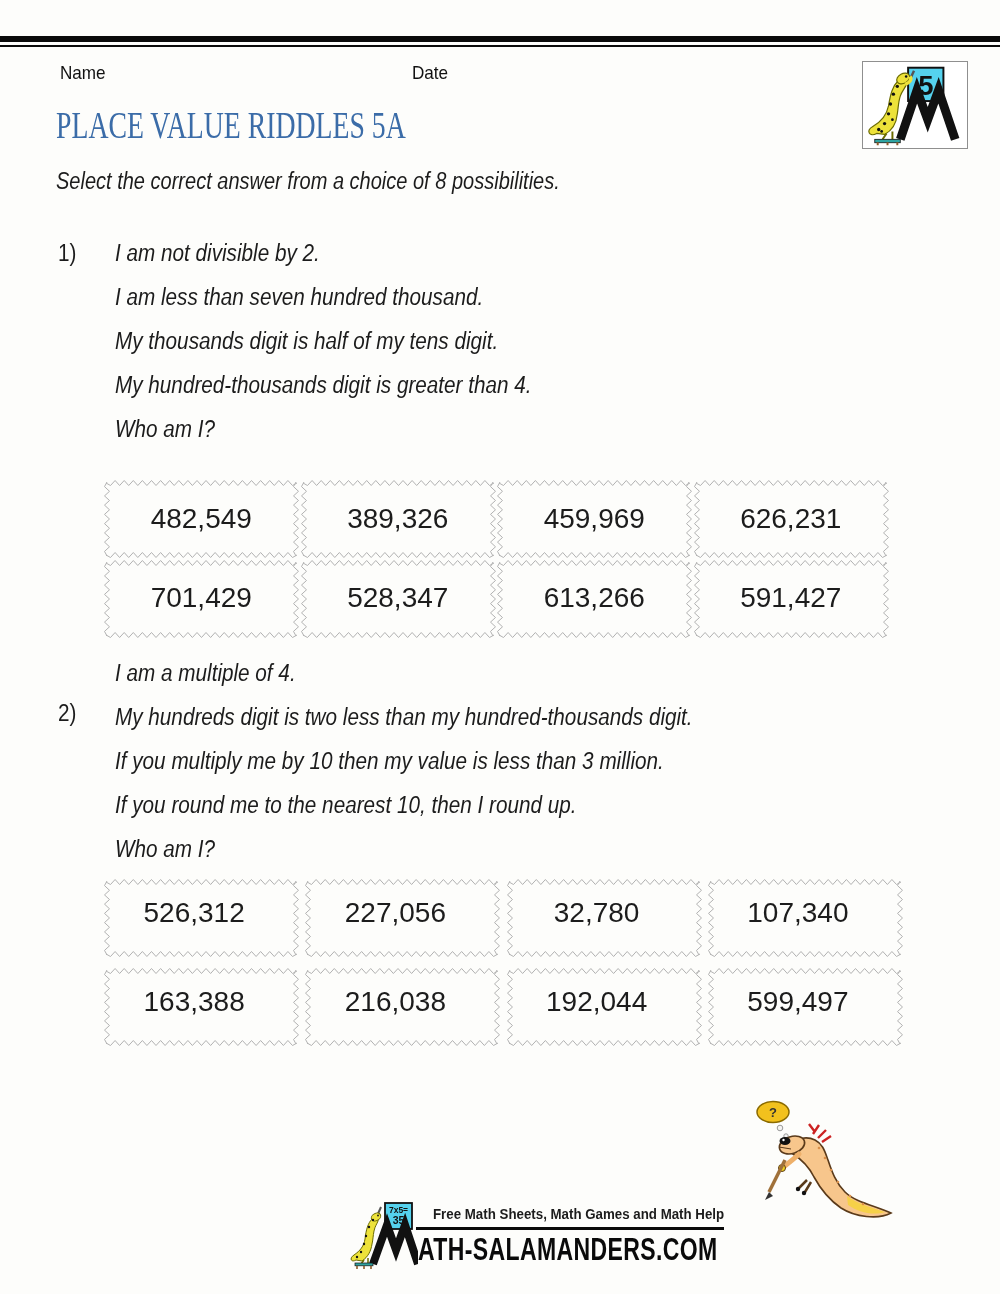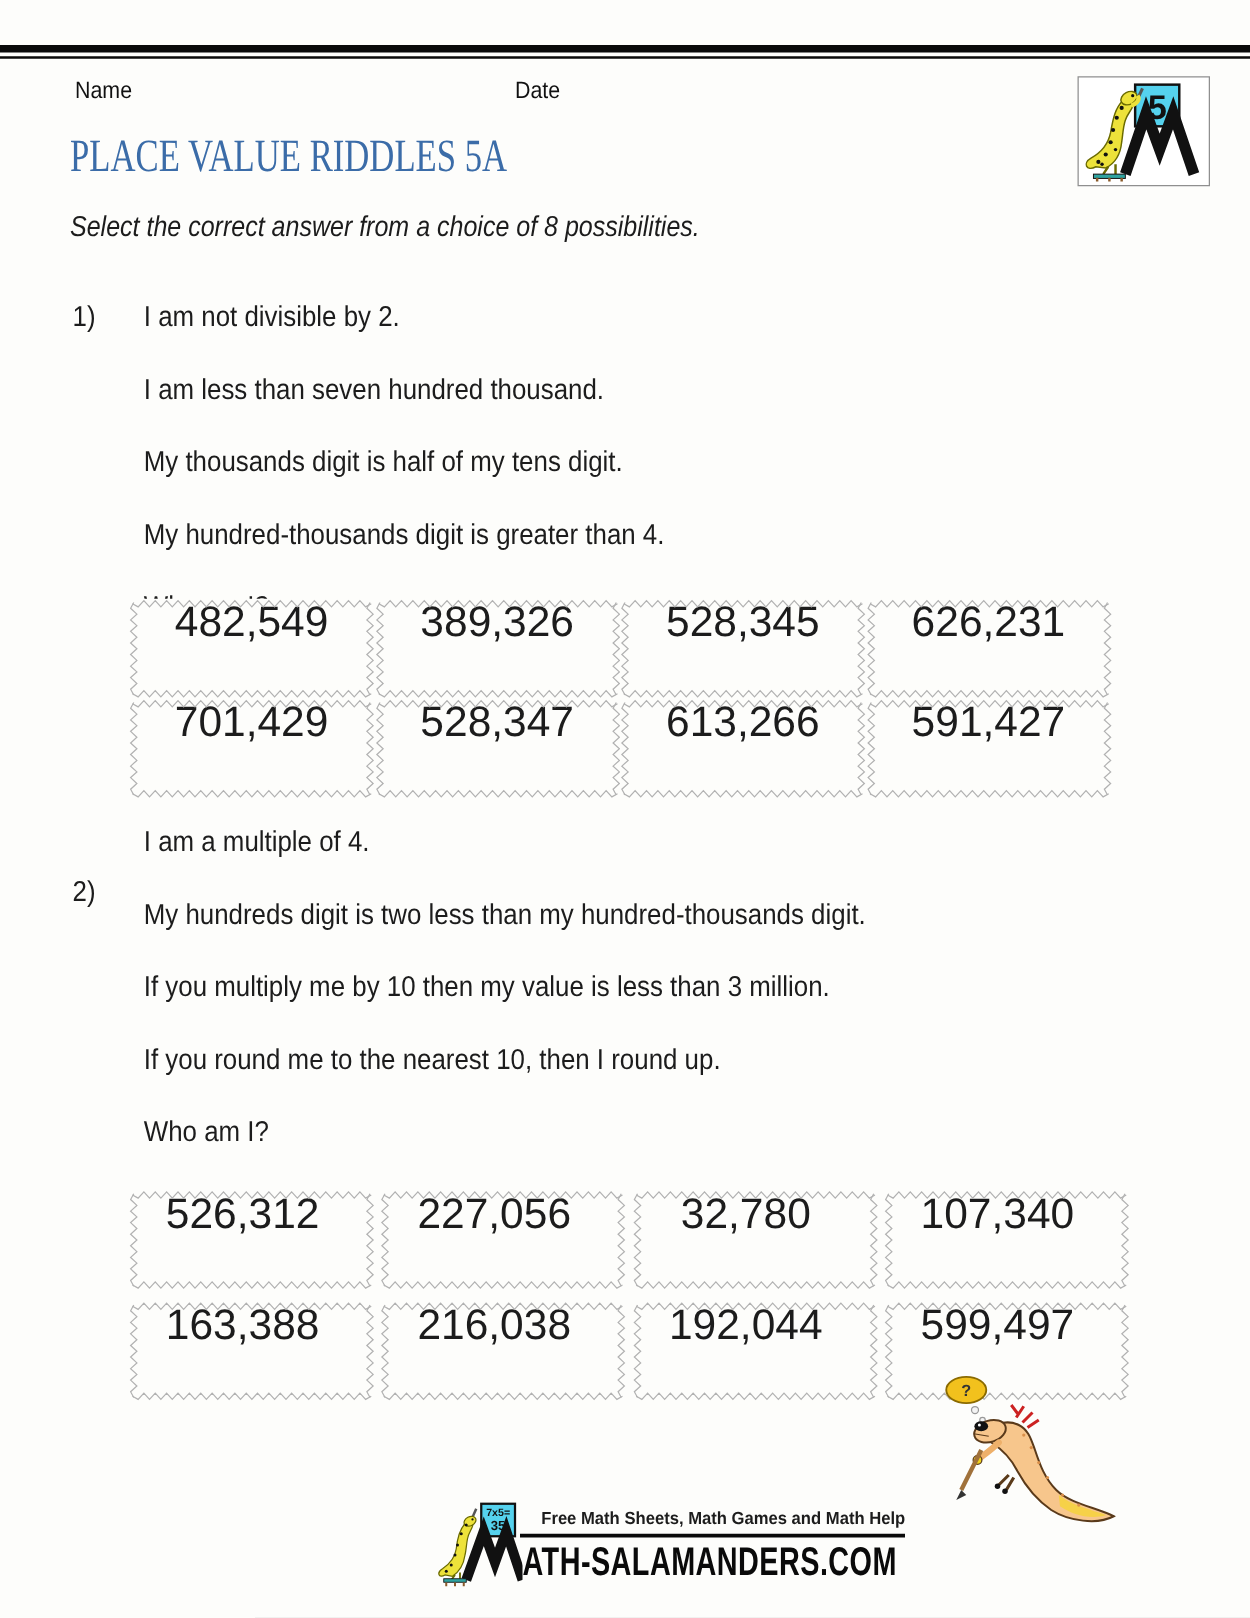--- a/index.html
+++ b/index.html
@@ -13,29 +13,29 @@
   .lbl-name{left:60px;}
   .lbl-date{left:412px;}
   .logo-box{position:absolute;left:862px;top:61px;width:104px;height:86px;
             border:1px solid #8f8f8f;background:#fff;}
   .page-title{position:absolute;left:56px;top:104px;font-family:"Liberation Serif",serif;
               font-size:37px;color:#3b6ca8;white-space:nowrap;
               transform:scaleX(.75);transform-origin:left top;}
   .instruction{position:absolute;left:56px;top:168px;font-size:23px;font-style:italic;
                white-space:nowrap;transform:scaleX(.87);transform-origin:left top;}
   .q-num{position:absolute;left:58px;font-size:23px;transform:scaleX(.9);transform-origin:left top;}
-  .q-block{position:absolute;left:115px;display:flex;flex-direction:column;gap:32px;}
+  .q-block{position:absolute;left:115px;display:flex;flex-direction:column;gap:18px;font-style:italic;}
   .q-line{font-size:23px;line-height:26px;white-space:nowrap;
           transform:scaleX(.9);transform-origin:left top;}
   .answer-grid{position:absolute;left:103px;width:786px;height:159px;
                display:grid;grid-template-columns:repeat(4,1fr);grid-template-rows:1fr 1fr;}
   .grid-1{top:479px;}
-  .grid-2{top:952px;gap:19px;}
-  .cell{position:relative;display:flex;align-items:flex-start;justify-content:center;
-        font-size:34px;background:#fdfdfb;cursor:pointer;}
+  .grid-2{top:878px;gap:19px;}
+  .cell{position:relative;display:flex;align-items:center;justify-content:center;
+        font-size:28px;background:#fdfdfb;cursor:pointer;}
   .cell svg.zz{position:absolute;inset:0;pointer-events:none;}
   .cartoon{position:absolute;left:735px;top:1096px;width:170px;height:140px;}
   .footer{position:absolute;left:348px;top:1200px;width:440px;height:88px;}
   .footer-logo{position:absolute;left:0;top:0;width:70px;height:70px;}
   .tagline{position:absolute;left:85px;top:6px;width:270px;text-align:center;
            font-size:14px;font-weight:bold;white-space:nowrap;
            transform:scaleX(.95);transform-origin:left top;}
   .divider{position:absolute;left:68px;top:27px;width:308px;height:3px;background:#0a0a0a;}
   .wordmark{position:absolute;left:70px;top:31px;font-size:32px;font-weight:bold;
             letter-spacing:.5px;white-space:nowrap;color:#0a0a0a;
@@ -103,21 +103,21 @@
     <div class="cell">
         <span>389,326</span>
         <svg class="zz" width="197" height="80">
           <polyline points="3.0,4.0 7.5,6.5 12.1,1.5 16.6,6.5 21.2,1.5 25.7,6.5 30.3,1.5 34.8,6.5 39.4,1.5 43.9,6.5 48.5,1.5 53.0,6.5 57.6,1.5 62.1,6.5 66.7,1.5 71.2,6.5 75.8,1.5 80.3,6.5 84.9,1.5 89.4,6.5 94.0,1.5 98.5,6.5 103.0,1.5 107.6,6.5 112.1,1.5 116.7,6.5 121.2,1.5 125.8,6.5 130.3,1.5 134.9,6.5 139.4,1.5 144.0,6.5 148.5,1.5 153.1,6.5 157.6,1.5 162.2,6.5 166.7,1.5 171.3,6.5 175.8,1.5 180.4,6.5 184.9,1.5 189.5,6.5 194.0,4.0" fill="none" stroke="#b2b2b2" stroke-width="1"></polyline>
           <polyline points="3.0,76.0 7.5,78.5 12.1,73.5 16.6,78.5 21.2,73.5 25.7,78.5 30.3,73.5 34.8,78.5 39.4,73.5 43.9,78.5 48.5,73.5 53.0,78.5 57.6,73.5 62.1,78.5 66.7,73.5 71.2,78.5 75.8,73.5 80.3,78.5 84.9,73.5 89.4,78.5 94.0,73.5 98.5,78.5 103.0,73.5 107.6,78.5 112.1,73.5 116.7,78.5 121.2,73.5 125.8,78.5 130.3,73.5 134.9,78.5 139.4,73.5 144.0,78.5 148.5,73.5 153.1,78.5 157.6,73.5 162.2,78.5 166.7,73.5 171.3,78.5 175.8,73.5 180.4,78.5 184.9,73.5 189.5,78.5 194.0,76.0" fill="none" stroke="#b2b2b2" stroke-width="1"></polyline>
           <polyline points="4.0,3.0 1.5,7.6 6.5,12.3 1.5,16.9 6.5,21.5 1.5,26.1 6.5,30.8 1.5,35.4 6.5,40.0 1.5,44.6 6.5,49.3 1.5,53.9 6.5,58.5 1.5,63.1 6.5,67.8 1.5,72.4 4.0,77.0" fill="none" stroke="#b2b2b2" stroke-width="1"></polyline>
           <polyline points="193.0,3.0 190.5,7.6 195.5,12.3 190.5,16.9 195.5,21.5 190.5,26.1 195.5,30.8 190.5,35.4 195.5,40.0 190.5,44.6 195.5,49.3 190.5,53.9 195.5,58.5 190.5,63.1 195.5,67.8 190.5,72.4 193.0,77.0" fill="none" stroke="#b2b2b2" stroke-width="1"></polyline>
         </svg>
       </div>
     <div class="cell">
-        <span>528,345</span>
+        <span>459,969</span>
         <svg class="zz" width="197" height="80">
           <polyline points="3.0,4.0 7.5,6.5 12.1,1.5 16.6,6.5 21.2,1.5 25.7,6.5 30.3,1.5 34.8,6.5 39.4,1.5 43.9,6.5 48.5,1.5 53.0,6.5 57.6,1.5 62.1,6.5 66.7,1.5 71.2,6.5 75.8,1.5 80.3,6.5 84.9,1.5 89.4,6.5 94.0,1.5 98.5,6.5 103.0,1.5 107.6,6.5 112.1,1.5 116.7,6.5 121.2,1.5 125.8,6.5 130.3,1.5 134.9,6.5 139.4,1.5 144.0,6.5 148.5,1.5 153.1,6.5 157.6,1.5 162.2,6.5 166.7,1.5 171.3,6.5 175.8,1.5 180.4,6.5 184.9,1.5 189.5,6.5 194.0,4.0" fill="none" stroke="#b2b2b2" stroke-width="1"></polyline>
           <polyline points="3.0,76.0 7.5,78.5 12.1,73.5 16.6,78.5 21.2,73.5 25.7,78.5 30.3,73.5 34.8,78.5 39.4,73.5 43.9,78.5 48.5,73.5 53.0,78.5 57.6,73.5 62.1,78.5 66.7,73.5 71.2,78.5 75.8,73.5 80.3,78.5 84.9,73.5 89.4,78.5 94.0,73.5 98.5,78.5 103.0,73.5 107.6,78.5 112.1,73.5 116.7,78.5 121.2,73.5 125.8,78.5 130.3,73.5 134.9,78.5 139.4,73.5 144.0,78.5 148.5,73.5 153.1,78.5 157.6,73.5 162.2,78.5 166.7,73.5 171.3,78.5 175.8,73.5 180.4,78.5 184.9,73.5 189.5,78.5 194.0,76.0" fill="none" stroke="#b2b2b2" stroke-width="1"></polyline>
           <polyline points="4.0,3.0 1.5,7.6 6.5,12.3 1.5,16.9 6.5,21.5 1.5,26.1 6.5,30.8 1.5,35.4 6.5,40.0 1.5,44.6 6.5,49.3 1.5,53.9 6.5,58.5 1.5,63.1 6.5,67.8 1.5,72.4 4.0,77.0" fill="none" stroke="#b2b2b2" stroke-width="1"></polyline>
           <polyline points="193.0,3.0 190.5,7.6 195.5,12.3 190.5,16.9 195.5,21.5 190.5,26.1 195.5,30.8 190.5,35.4 195.5,40.0 190.5,44.6 195.5,49.3 190.5,53.9 195.5,58.5 190.5,63.1 195.5,67.8 190.5,72.4 193.0,77.0" fill="none" stroke="#b2b2b2" stroke-width="1"></polyline>
         </svg>
       </div>
     <div class="cell">
         <span>626,231</span>
         <svg class="zz" width="197" height="80">

